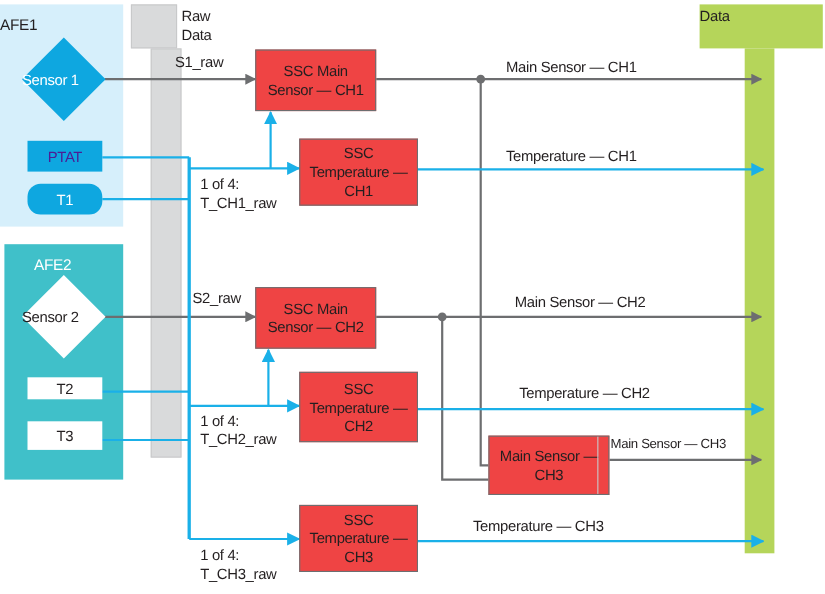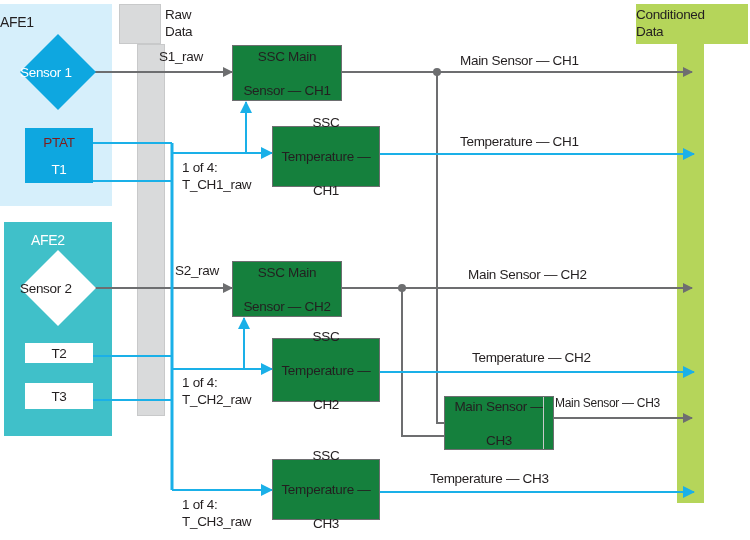--- a/index.html
+++ b/index.html
@@ -6,21 +6,21 @@
     body { width: 750px; height: 540px; position: relative; overflow: hidden;
            font-family: "Liberation Sans", sans-serif; font-stretch: condensed; }
     .abs { position: absolute; }
     .txt { font-family: "Liberation Sans", sans-serif; color: #231f20; font-size: 13.5px; line-height: 17px; text-align: left; letter-spacing: -0.3px; }
     .panel-afe1 { left: 0; top: 4px; width: 112px; height: 202px; background: #d6effb; }
     .panel-afe2 { left: 4px; top: 222px; width: 108px; height: 214px; background: #40c0c9; }
     .raw-head { left: 119px; top: 4px; width: 42px; height: 40px; background: #d9dadb; border: 1px solid #c8c9ca; box-sizing: border-box; }
     .raw-bar { left: 137px; top: 44px; width: 28px; height: 372px; background: #d9dadb; border: 1px solid #c8c9ca; box-sizing: border-box; }
     .cond-head { left: 636px; top: 4px; width: 112px; height: 40px; background: #b5d55a; }
     .cond-bar { left: 677px; top: 44px; width: 27px; height: 459px; background: #b5d55a; }
-    .blk { position: absolute; background: #15803d; border: 1.3px solid #6d6e70; box-sizing: border-box; display: flex; align-items: center; justify-content: center; text-align: center; font-size: 13.5px; line-height: 17px; color: #231f20; letter-spacing: -0.3px; gap: 17px; }
+    .blk { position: absolute; background: #ef4444; border: 1.3px solid #6d6e70; box-sizing: border-box; display: flex; align-items: center; justify-content: center; text-align: center; font-size: 13.5px; line-height: 17px; color: #231f20; letter-spacing: -0.3px; }
     .srcbox { position: absolute; display: flex; align-items: center; justify-content: center; font-size: 13.5px; }
     svg.wires { position: absolute; left: 0; top: 0; }
   </style>
 </head>
 <body>
 
 <div class="abs panel-afe1"></div>
 <div class="abs panel-afe2"></div>
 <div class="abs raw-head"></div>
 <div class="abs raw-bar"></div>
@@ -69,29 +69,28 @@
   <polygon points="58,250 96,288 58,326 20,288" fill="#ffffff"></polygon>
 </svg>
 
 <div class="abs txt" style="left:0;top:14px;width:112px;font-size:14px;">AFE1</div>
 <div class="abs txt" style="left:4px;top:232px;width:108px;font-size:14px;color:#fff;padding-left:27px;">AFE2</div>
 <div class="abs txt" style="left:119px;top:6px;width:42px;margin-left:46px;">
   <div>Raw</div>
   <div>Data</div>
 </div>
 <div class="abs txt" style="left:636px;top:6px;width:112px;">
-  <div>Conditioned</div>
   <div>Data</div>
 </div>
 
 <div class="abs txt" style="left:20px;top:64px;width:76px;color:#fff;">Sensor 1</div>
 <div class="abs txt" style="left:20px;top:280px;width:76px;">Sensor 2</div>
 
-<div class="srcbox txt" style="left:25px;top:128px;width:68px;height:28px;background:#0ea7e0;color:#7f1d1d;">PTAT</div>
-<div class="srcbox txt" style="left:25px;top:155px;width:68px;height:28px;background:#0ea7e0;color:#fff;">T1</div>
+<div class="srcbox txt" style="left:25px;top:128px;width:68px;height:28px;background:#0ea7e0;color:#4c1d95;">PTAT</div>
+<div class="srcbox txt" style="left:25px;top:167px;width:68px;height:28px;background:#0ea7e0;color:#fff;border-radius:12px;">T1</div>
 <div class="srcbox txt" style="left:25px;top:343px;width:68px;height:20px;background:#fff;">T2</div>
 <div class="srcbox txt" style="left:25px;top:383px;width:68px;height:26px;background:#fff;">T3</div>
 
 <div class="abs txt" style="left:159px;top:48px;width:50px;">S1_raw</div>
 <div class="abs txt" style="left:175px;top:262px;width:50px;">S2_raw</div>
 <div class="abs txt" style="left:182px;top:159px;width:80px;">
   <div>1 of 4:</div>
   <div>T_CH1_raw</div>
 </div>
 <div class="abs txt" style="left:182px;top:374px;width:80px;">

